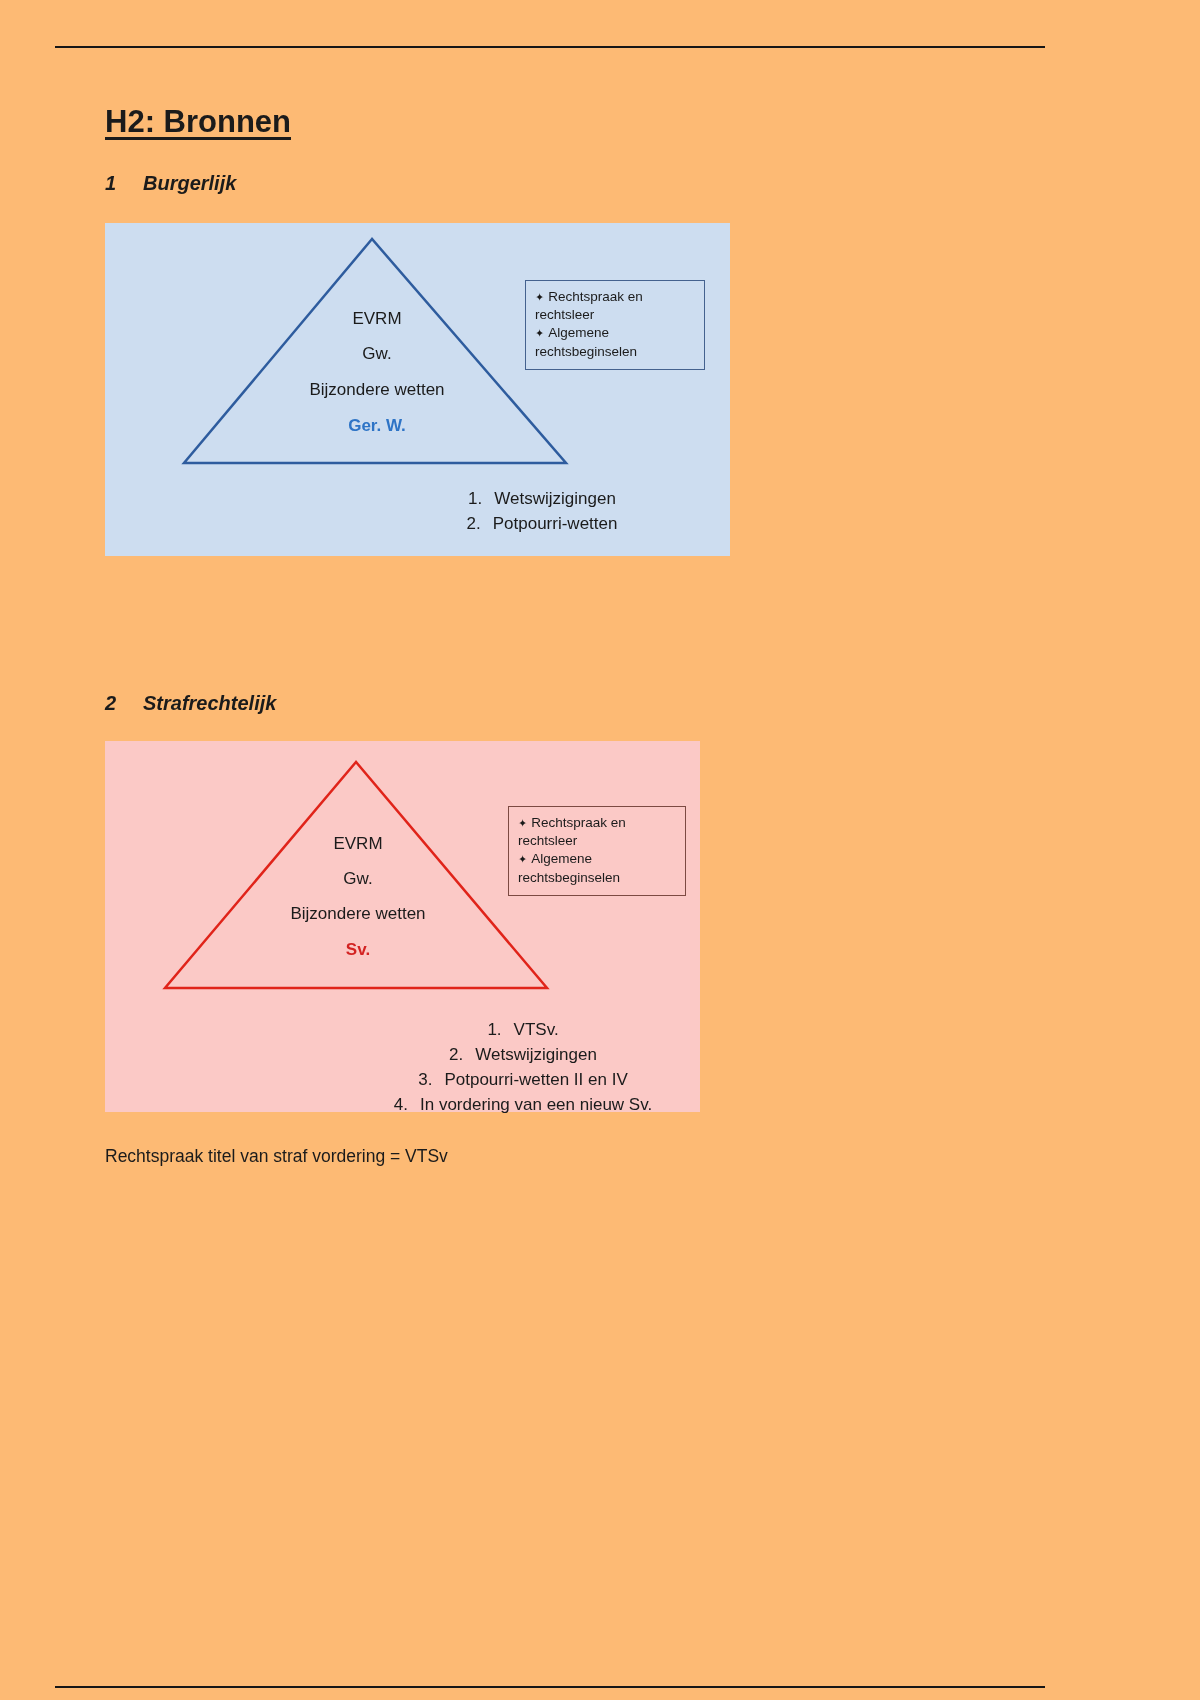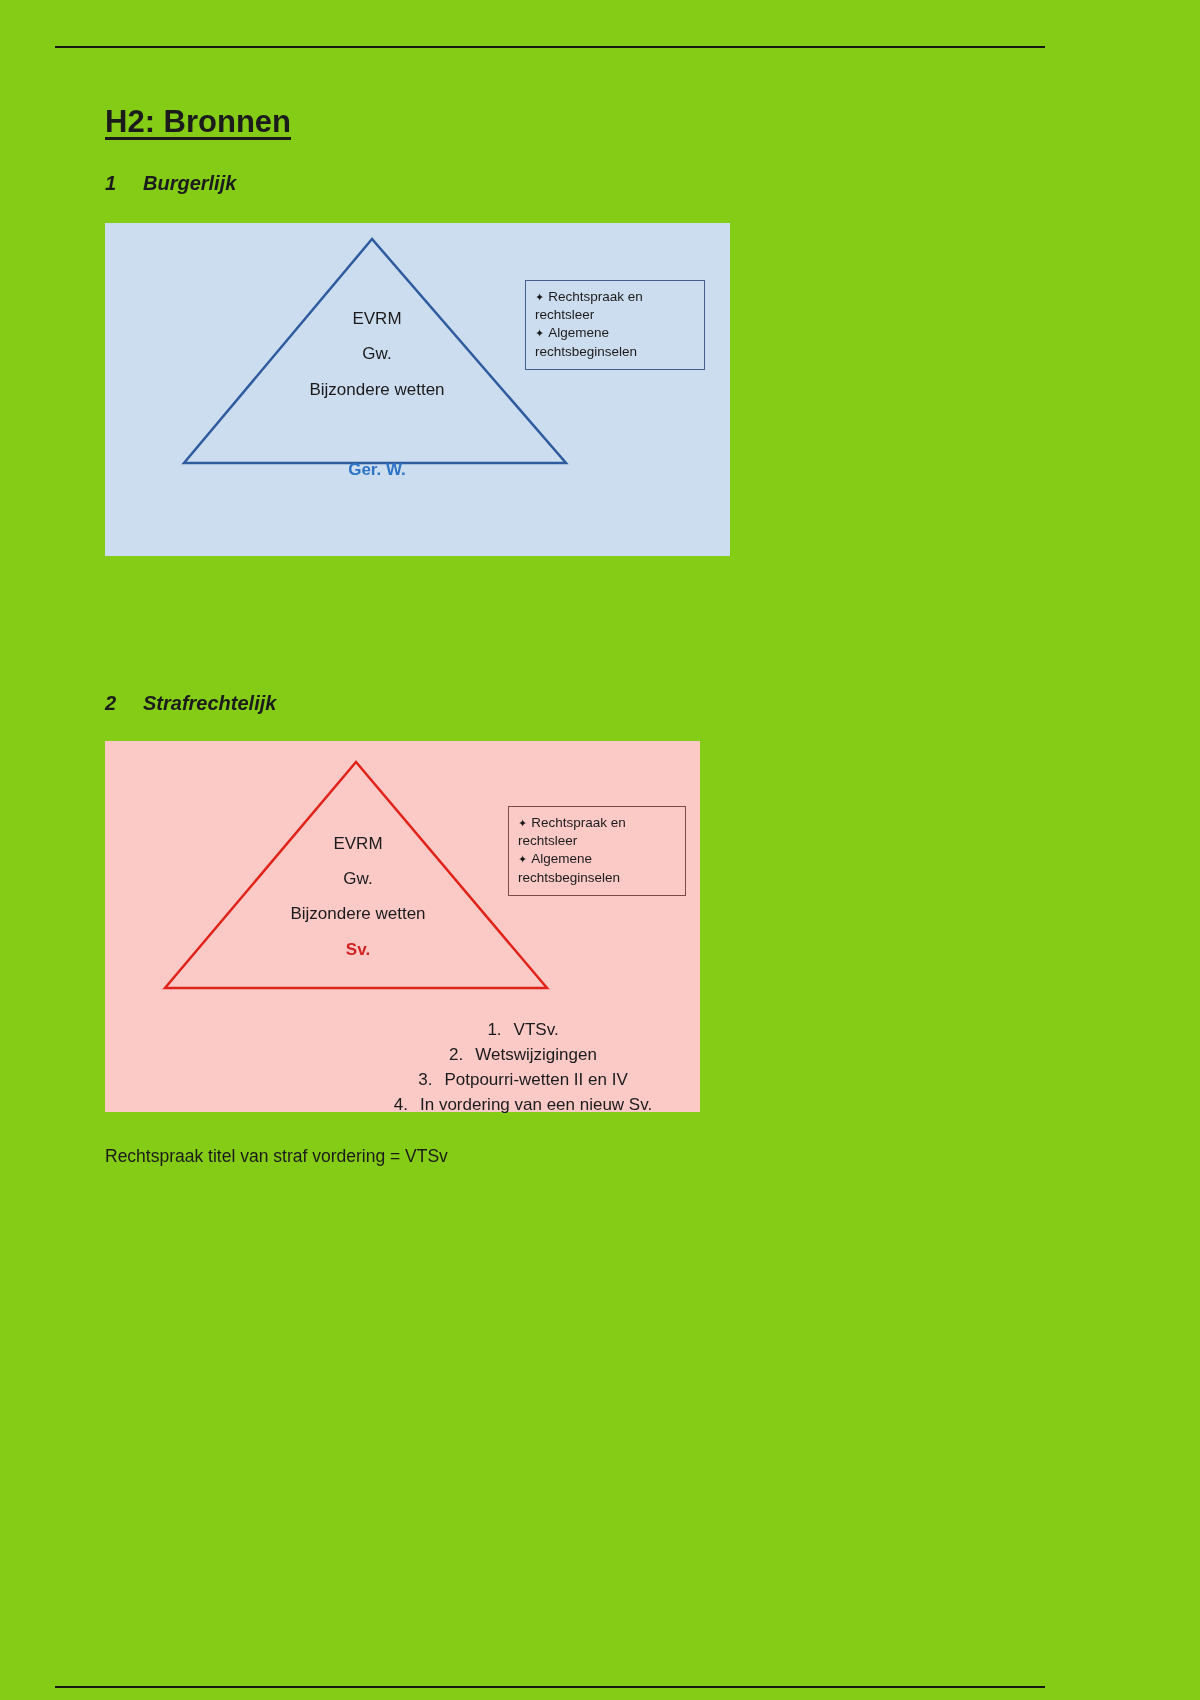--- a/index.html
+++ b/index.html
@@ -4,21 +4,21 @@
 <style>
   * { margin:0; padding:0; box-sizing:border-box; }
   html,body { width:1200px; background:#ffffff; }
   body {
     font-family:"Liberation Sans", sans-serif;
     color:#1b1b1b;
   }
   .page {
     position:relative;
     width:1200px; height:1700px;
-    background:#84cc16;
+    background:#fdba74;
     overflow:hidden;
   }
   .rule {
     position:absolute; left:55px; width:990px; height:0;
     border-top:2px solid #161616;
   }
   .rule.top { top:46px; }
   .rule.bottom { top:1686px; }
 
   .doc-title {
@@ -87,31 +87,39 @@
     <span class="num">1</span><span>Burgerlijk</span>
   </h2>
 
   <div class="diagram" id="diagram1">
     <svg width="625" height="333" viewBox="0 0 625 333">
       <polygon points="267,16 79,240 461,240" fill="none" stroke-width="2.5" stroke="#2e5c9e"></polygon>
     </svg>
     <div class="tri-label" style="left:272px; top:86px;">EVRM</div>
     <div class="tri-label" style="left:272px; top:121px;">Gw.</div>
     <div class="tri-label" style="left:272px; top:157px;">Bijzondere wetten</div>
-    <div class="tri-label base-label" style="left:272px; top:193px;margin-top:44px;">Ger. W.</div>
+    <div class="tri-label base-label" style="left:272px; top:193px;">Ger. W.</div>
 
     <div class="side-box">
       <div class="side-item">
         <span class="bullet">✦</span><span>Rechtspraak en rechtsleer</span>
       </div>
       <div class="side-item">
         <span class="bullet">✦</span><span>Algemene rechtsbeginselen</span>
       </div>
     </div>
 
+    <div class="diagram-list">
+      <div class="list-row">
+        <span class="n">1.</span><span>Wetswijzigingen</span>
+      </div>
+      <div class="list-row">
+        <span class="n">2.</span><span>Potpourri-wetten</span>
+      </div>
+    </div>
   </div>
 
   <h2 class="section-heading" id="section2-heading">
     <span class="num">2</span><span>Strafrechtelijk</span>
   </h2>
 
   <div class="diagram" id="diagram2">
     <svg width="595" height="371" viewBox="0 0 595 371">
       <polygon points="251,21 60,247 442,247" fill="none" stroke-width="2.5" stroke="#e0241a"></polygon>
     </svg>

